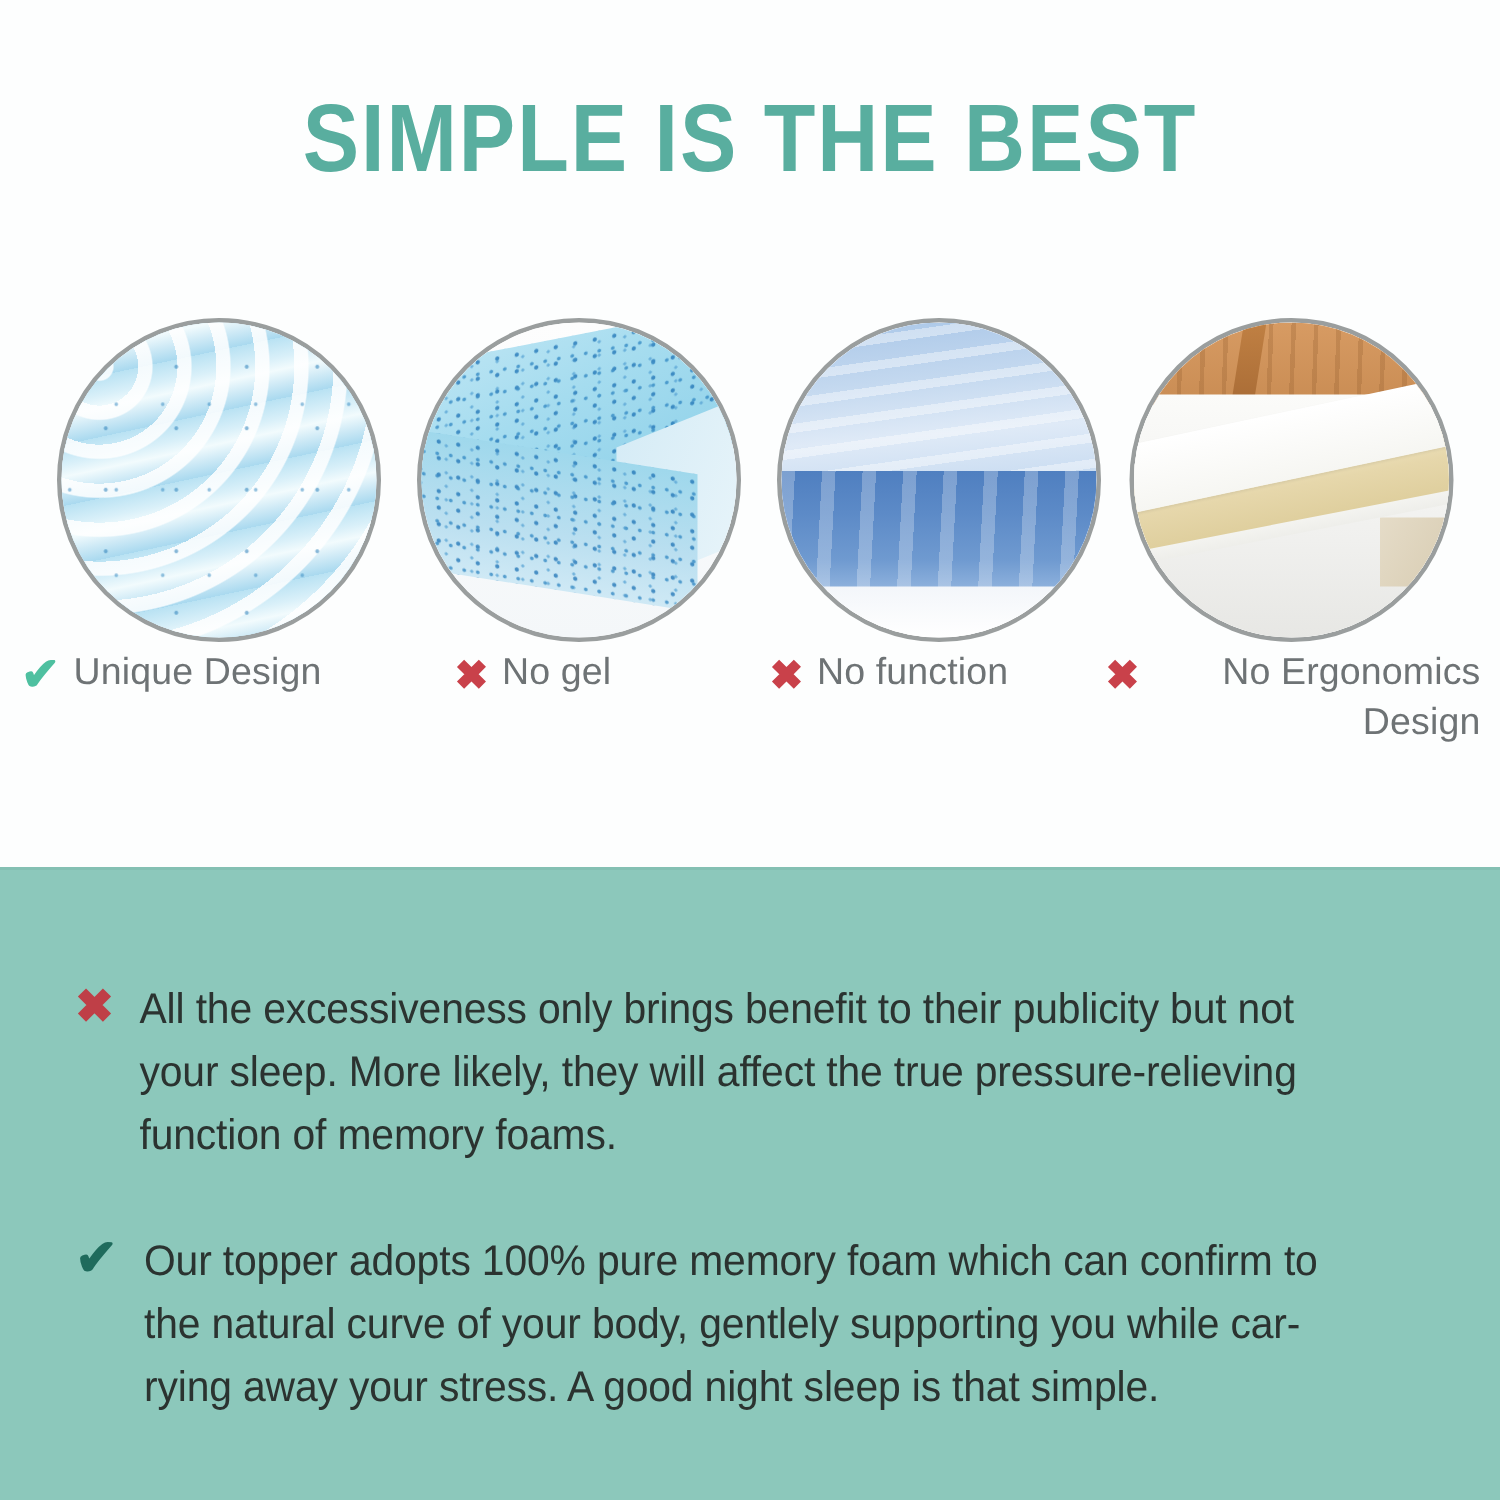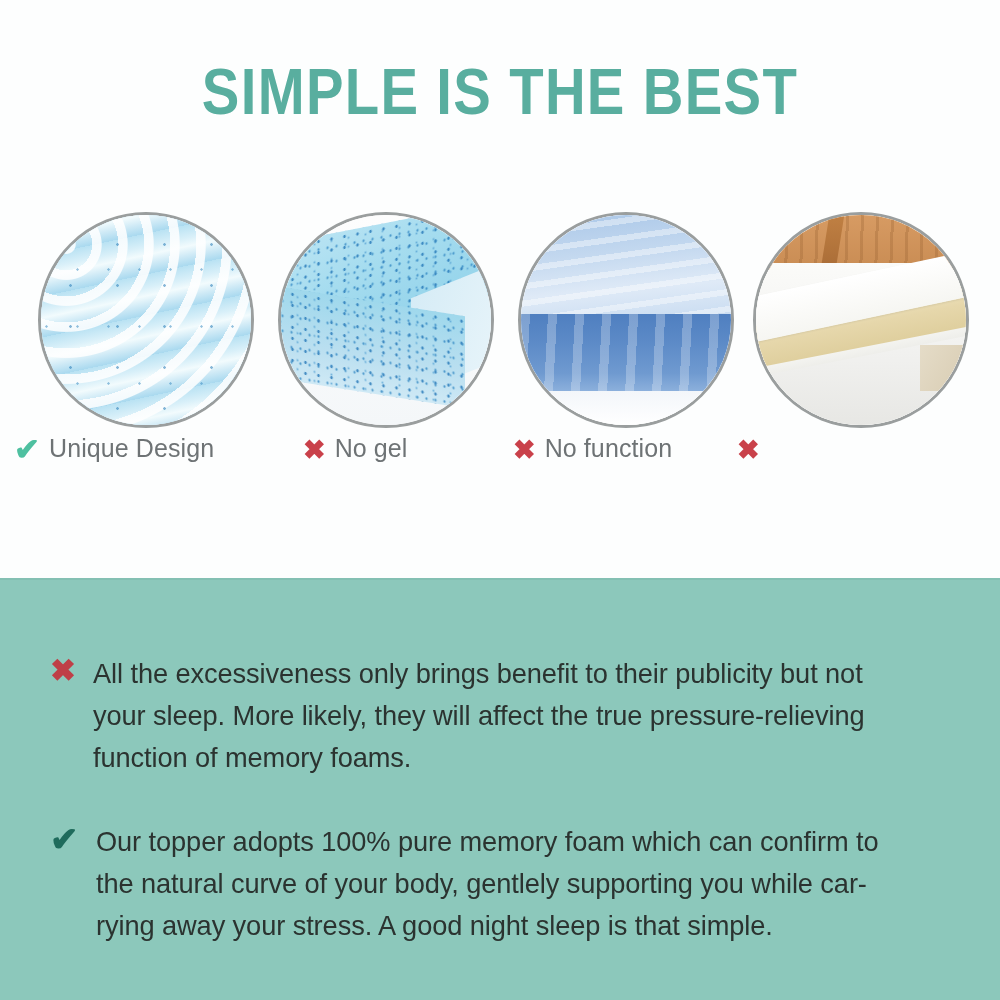--- a/index.html
+++ b/index.html
@@ -310,20 +310,21 @@
         <span class="label-text">No gel</span>
       </div>
 
       <div class="label-item l2">
         <span class="mark cross">✖</span>
         <span class="label-text">No function</span>
       </div>
 
       <div class="label-item l3">
         <span class="mark cross">✖</span>
+        <span class="label-text">No Ergonomics Design</span>
       </div>
 
     </div>
   </div>
 
   <div class="teal-panel">
 
     <div class="bullet b0">
       <span class="bullet-mark cross">✖</span>
       <div class="bullet-text">

